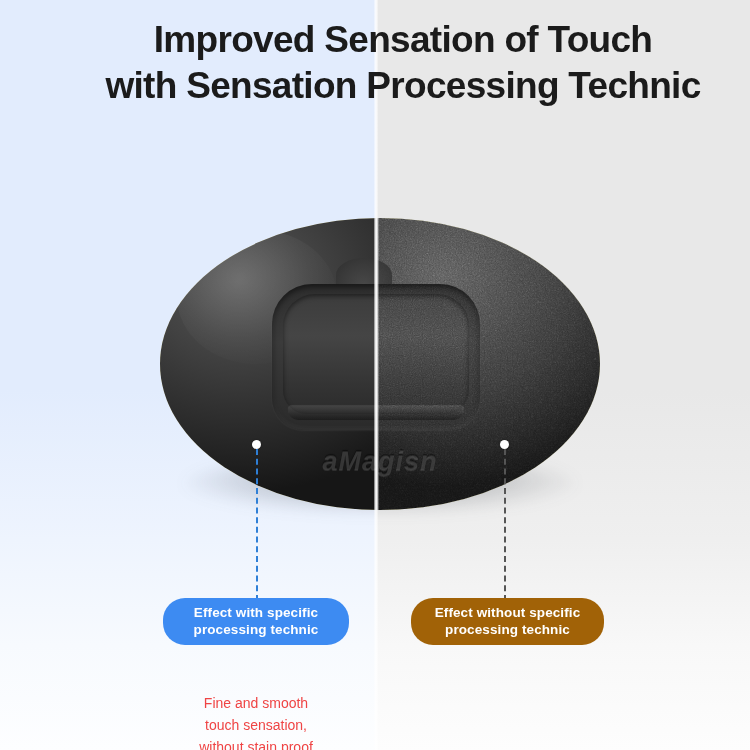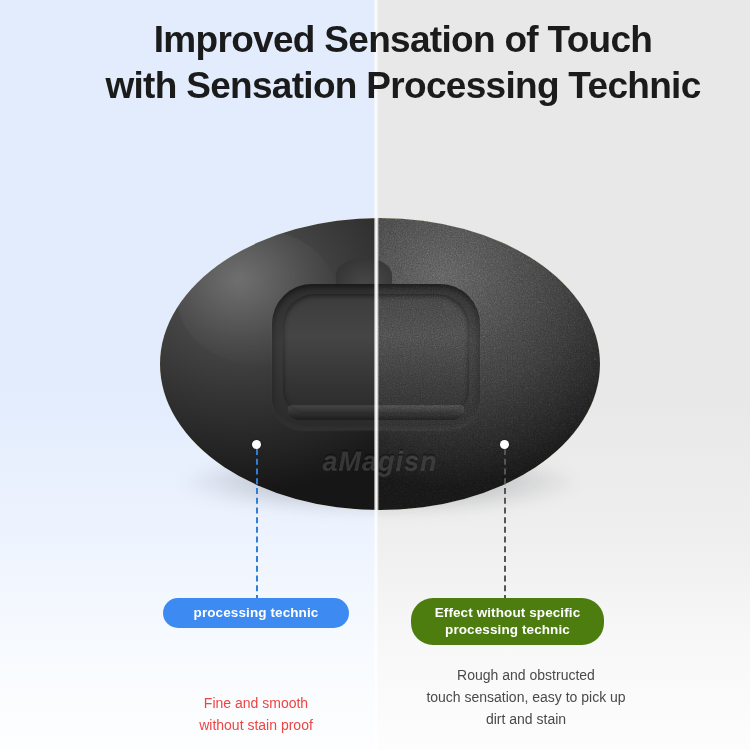--- a/index.html
+++ b/index.html
@@ -258,21 +258,21 @@
   .badge-left {
     left: 163px;
     top: 598px;
     width: 186px;
     background: #3d8bf2;
   }
   .badge-right {
     left: 411px;
     top: 598px;
     width: 193px;
-    background: #4d7c0f;
+    background: #a16207;
   }
 
   
   .caption {
     position: absolute;
     z-index: 9;
     text-align: center;
     font-size: 14px;
     line-height: 22px;
   }
@@ -360,32 +360,29 @@
 
   <div class="split-line"></div>
 
   <div class="callout-dot dot-left"></div>
   <div class="callout-line line-left"></div>
 
   <div class="callout-dot dot-right"></div>
   <div class="callout-line line-right"></div>
 
   <div class="badge badge-left">
+    <span class="line">Effect with specific</span>
     <span class="line">processing technic</span>
   </div>
 
   <div class="badge badge-right">
     <span class="line">Effect without specific</span>
     <span class="line">processing technic</span>
   </div>
 
   <div class="caption caption-left">
     <span class="line">Fine and smooth</span>
+    <span class="line">touch sensation,</span>
     <span class="line">without stain proof</span>
   </div>
 
-  <div class="caption caption-right">
-    <span class="line">Rough and obstructed</span>
-    <span class="line">touch sensation, easy to pick up</span>
-    <span class="line">dirt and stain</span>
-  </div>
 
 </div>
 
 </body></html>

